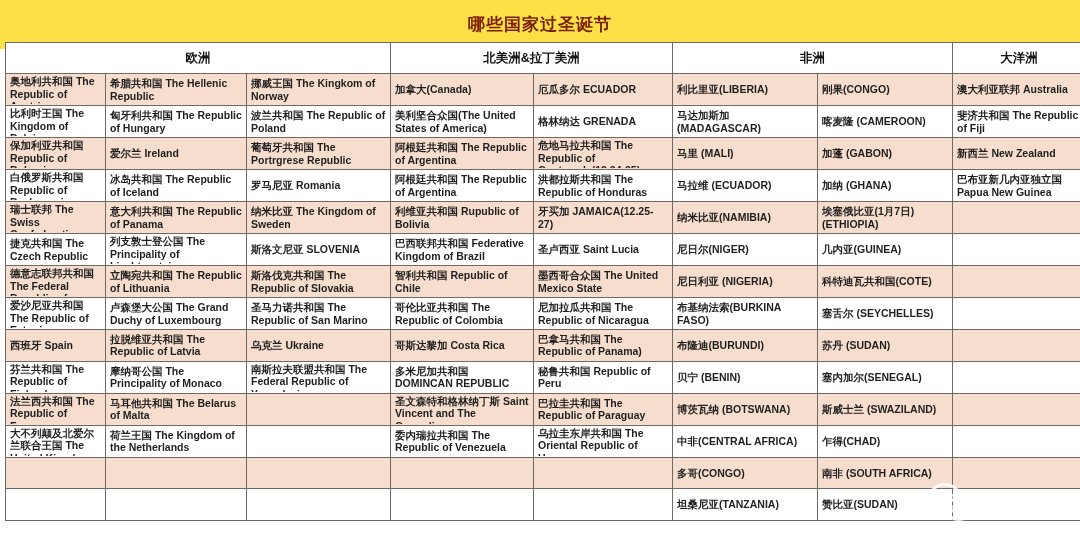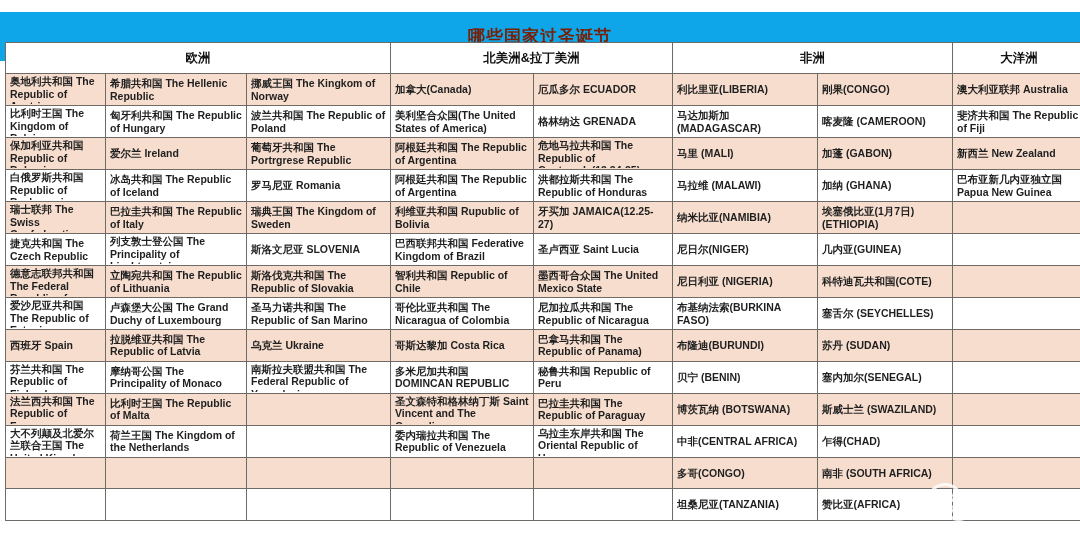--- a/index.html
+++ b/index.html
@@ -2,22 +2,22 @@
 <html><head>
 <meta charset="utf-8">
 <style>
   html,body{margin:0;padding:0;}
   body{
     width:1080px;height:554px;overflow:hidden;background:#ffffff;
     font-family:"Liberation Sans","DejaVu Sans",sans-serif;
     position:relative;
   }
   .title-bar{
-    position:absolute;left:0;top:12px;width:1080px;height:49px;
-    background:#0ea5e9;display:flex;align-items:center;justify-content:center;
+    position:absolute;left:0;top:0;width:1080px;height:49px;
+    background:#fde047;display:flex;align-items:center;justify-content:center;
   }
   .title-bar span{
     color:#7A1F04;font-size:17px;font-weight:bold;letter-spacing:1px;
   }
   table.countries{
     position:absolute;left:5px;top:42px;width:1080px;
     border-collapse:collapse;table-layout:fixed;
     background:#ffffff;
   }
   table.countries th, table.countries td{
@@ -181,38 +181,38 @@
       <td>
           <div class="t">罗马尼亚 Romania</div>
         </td>
       <td>
           <div class="t">阿根廷共和国 The Republic of Argentina</div>
         </td>
       <td>
           <div class="t">洪都拉斯共和国 The Republic of Honduras</div>
         </td>
       <td>
-          <div class="t">马拉维 (MALAWI)</div>
+          <div class="t">马拉维 (ECUADOR)</div>
         </td>
       <td>
           <div class="t">加纳 (GHANA)</div>
         </td>
       <td>
           <div class="t">巴布亚新几内亚独立国 Papua New Guinea</div>
         </td>
     </tr>
     <tr class="pink">
       <td>
           <div class="t">瑞士联邦 The Swiss Confederation</div>
         </td>
       <td>
-          <div class="t">巴拉圭共和国 The Republic of Italy</div>
-        </td>
-      <td>
-          <div class="t">瑞典王国 The Kingdom of Sweden</div>
+          <div class="t">意大利共和国 The Republic of Panama</div>
+        </td>
+      <td>
+          <div class="t">纳米比亚 The Kingdom of Sweden</div>
         </td>
       <td>
           <div class="t">利维亚共和国 Rupublic of Bolivia</div>
         </td>
       <td>
           <div class="t">牙买加 JAMAICA(12.25-27)</div>
         </td>
       <td>
           <div class="t">纳米比亚(NAMIBIA)</div>
         </td>
@@ -279,21 +279,21 @@
       <td>
           <div class="t">爱沙尼亚共和国 The Republic of Estonia</div>
         </td>
       <td>
           <div class="t">卢森堡大公国 The Grand Duchy of Luxembourg</div>
         </td>
       <td>
           <div class="t">圣马力诺共和国 The Republic of San Marino</div>
         </td>
       <td>
-          <div class="t">哥伦比亚共和国 The Nicaragua of Colombia</div>
+          <div class="t">哥伦比亚共和国 The Republic of Colombia</div>
         </td>
       <td>
           <div class="t">尼加拉瓜共和国 The Republic of Nicaragua</div>
         </td>
       <td>
           <div class="t">布基纳法索(BURKINA FASO)</div>
         </td>
       <td>
           <div class="t">塞舌尔 (SEYCHELLES)</div>
         </td>
@@ -351,21 +351,21 @@
         </td>
       <td>
           <div class="t"></div>
         </td>
     </tr>
     <tr class="pink">
       <td>
           <div class="t">法兰西共和国 The Republic of France</div>
         </td>
       <td>
-          <div class="t">比利时王国 The Republic of Malta</div>
+          <div class="t">马耳他共和国 The Belarus of Malta</div>
         </td>
       <td>
           <div class="t"></div>
         </td>
       <td>
           <div class="t">圣文森特和格林纳丁斯 Saint Vincent and The Grenadines</div>
         </td>
       <td>
           <div class="t">巴拉圭共和国 The Republic of Paraguay</div>
         </td>
@@ -444,21 +444,21 @@
       <td>
           <div class="t"></div>
         </td>
       <td>
           <div class="t"></div>
         </td>
       <td>
           <div class="t">坦桑尼亚(TANZANIA)</div>
         </td>
       <td>
-          <div class="t">赞比亚(AFRICA)</div>
+          <div class="t">赞比亚(SUDAN)</div>
         </td>
       <td>
           <div class="t"></div>
         </td>
     </tr>
   </tbody>
 </table>
 
 <div class="watermark">
   <span class="wm-icon">

